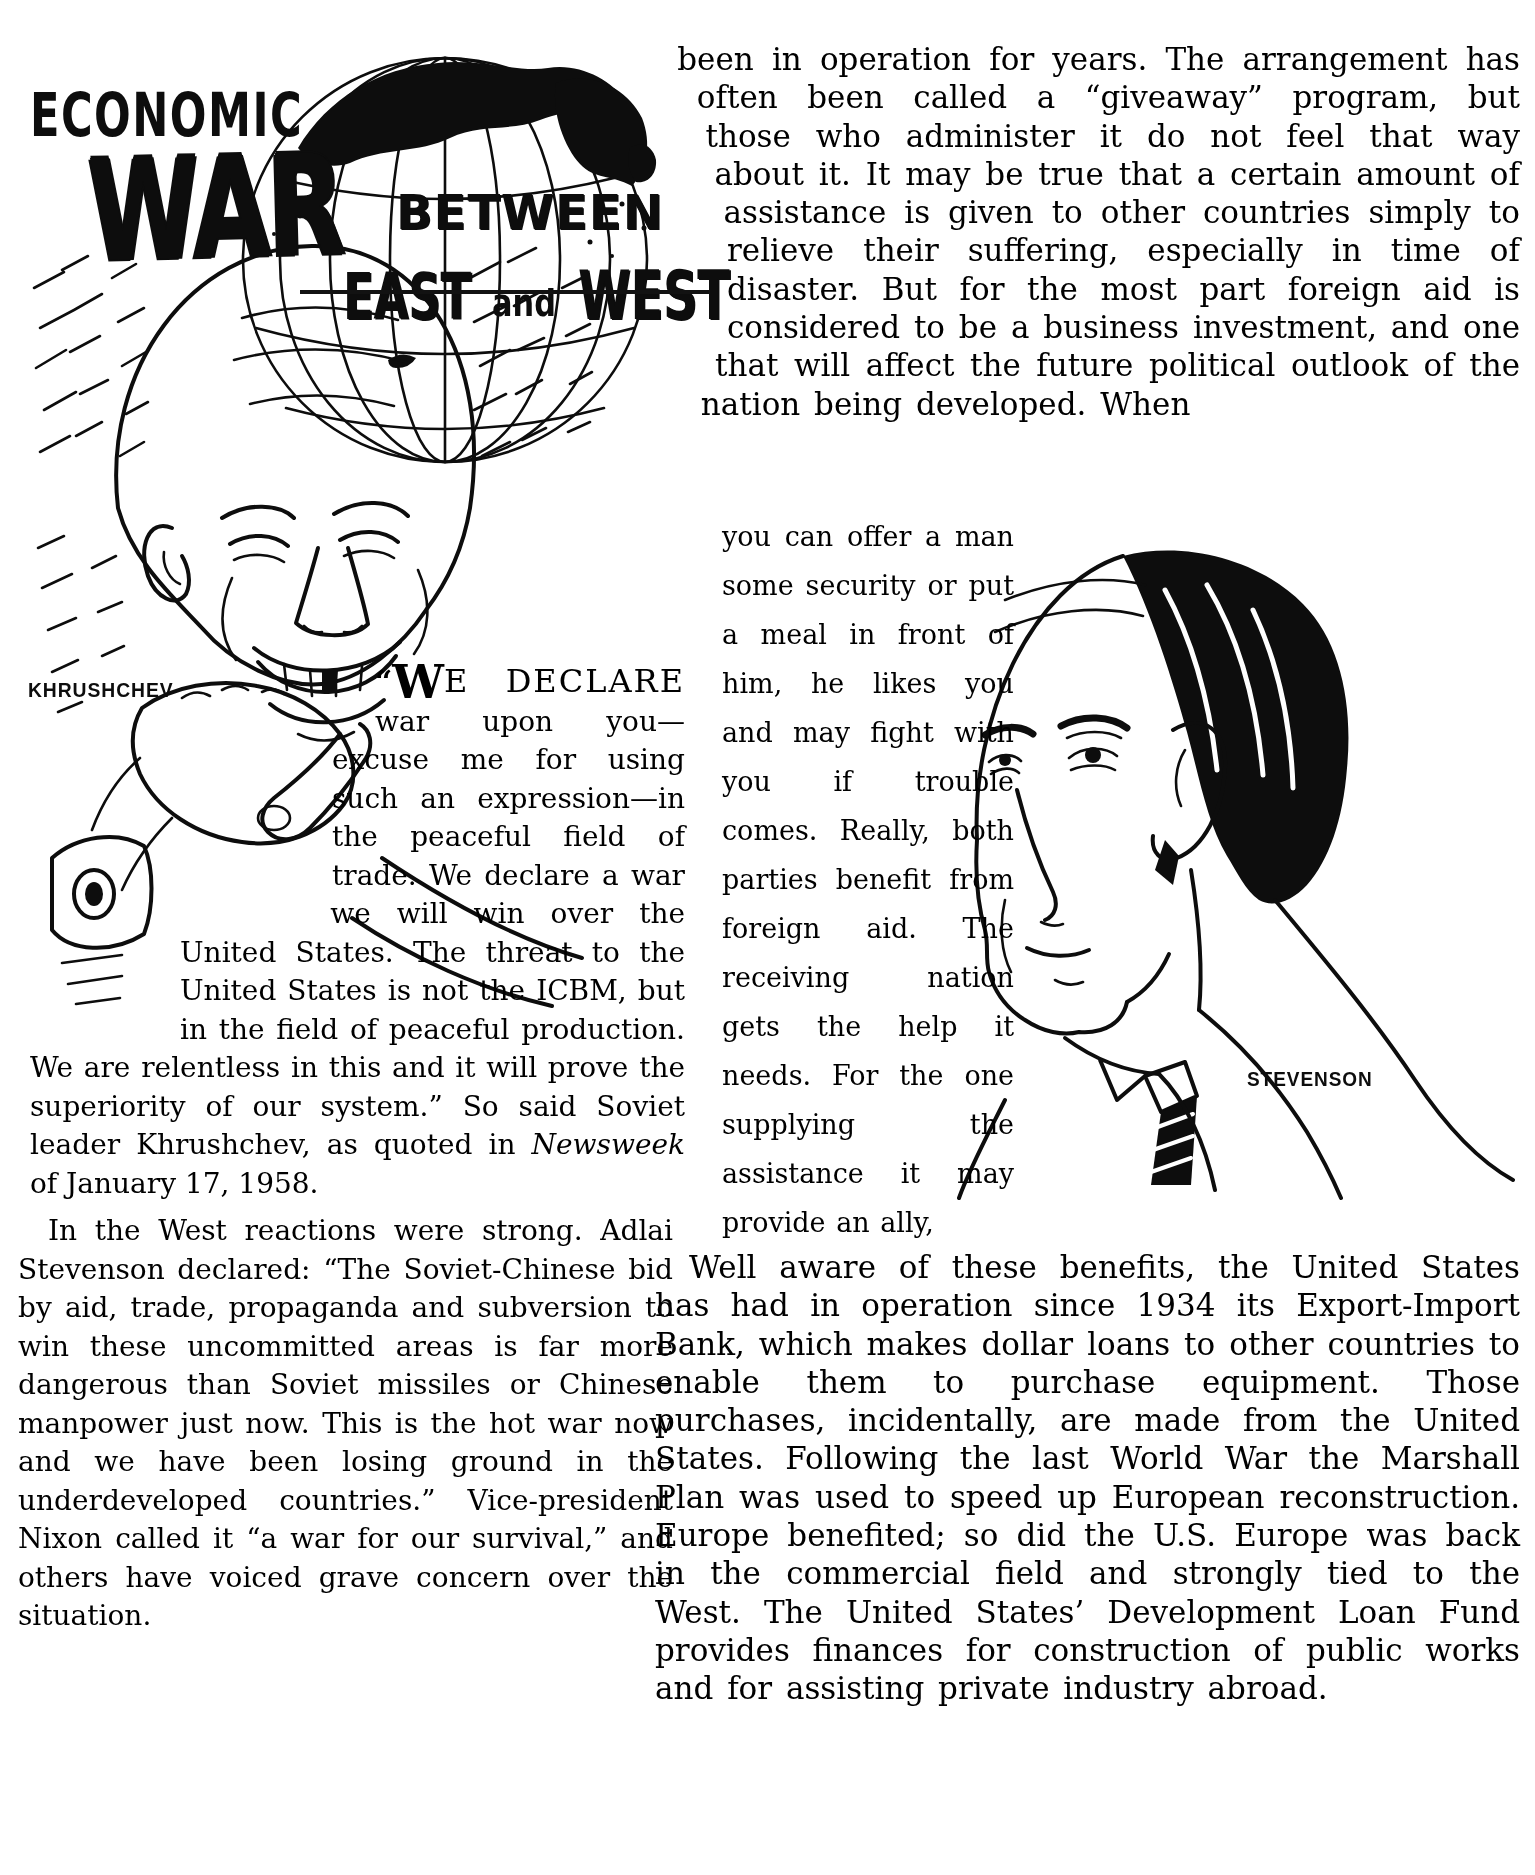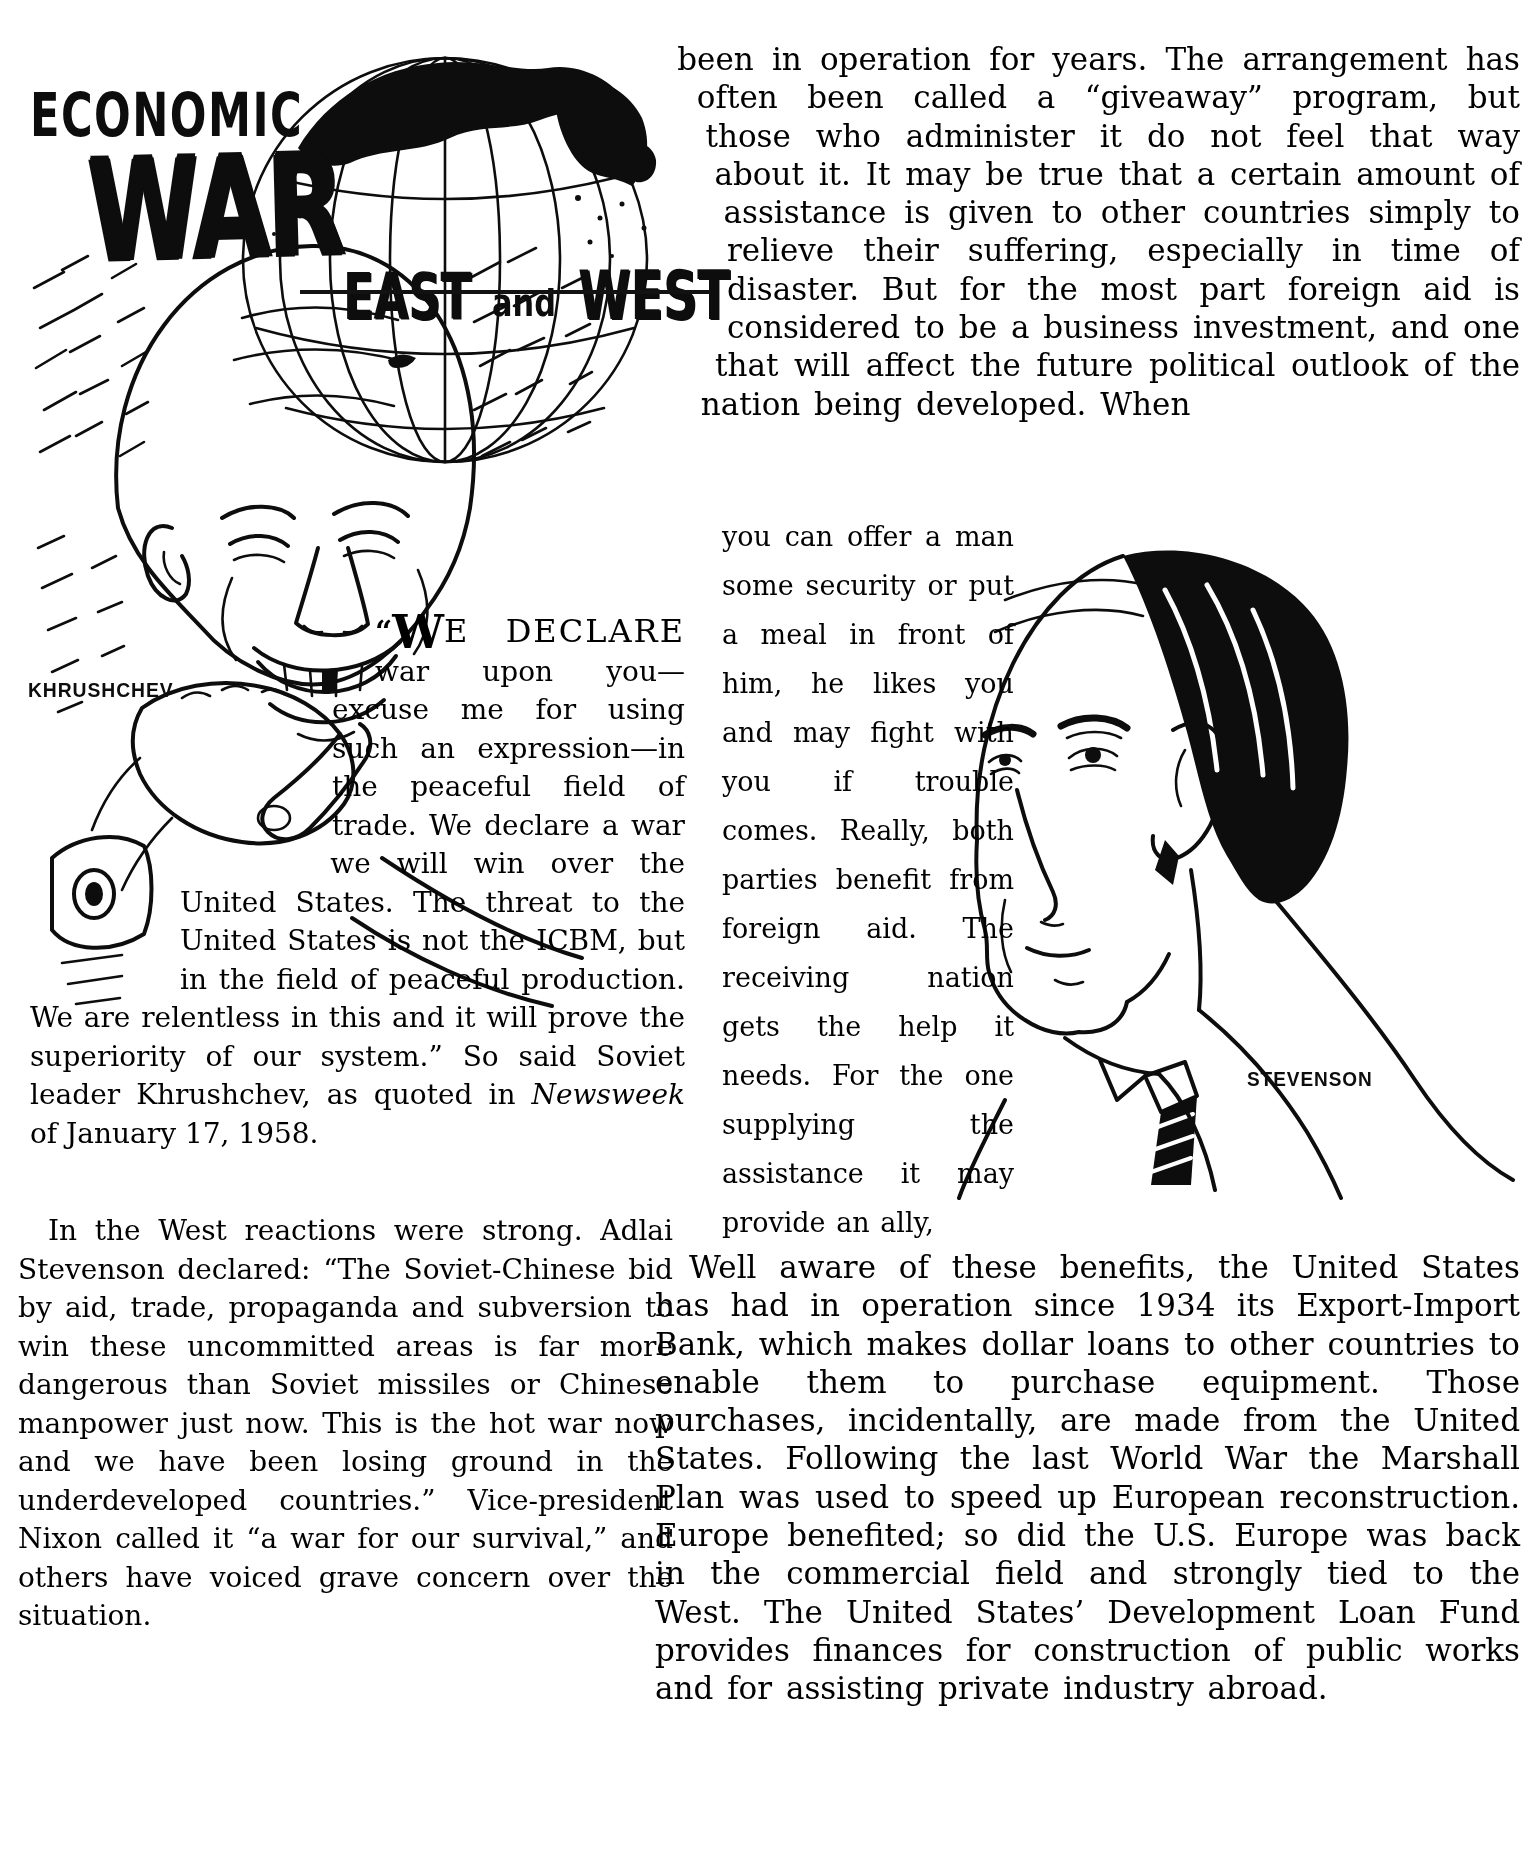--- a/index.html
+++ b/index.html
@@ -16,21 +16,21 @@
   .t-between{left:396px; top:184px; font-size:48px; letter-spacing:1px; text-shadow:1px 1px 0 #0d0d0d;}
   .t-east{left:343px; top:260px; font-size:64px; transform:scaleX(.70); text-shadow:2px 1px 0 #0d0d0d;}
   .t-and{left:492px; top:281px; font-size:38px; transform:scaleX(.80);}
   .t-west{left:578px; top:256px; font-size:68px; transform:scaleX(.70); text-shadow:2px 1px 0 #0d0d0d;}
   .rule{position:absolute; left:300px; top:290px; width:410px; height:4px; background:#121212;}
 
   
   .txt{position:absolute; text-align:justify; color:#000000;}
   .col-l{font-size:28px; line-height:38.5px;}
   .col-r{font-size:31px; line-height:38.3px; word-spacing:4px;}
-  #q-quote{left:30px; top:612px; width:655px;}
+  #q-quote{left:30px; top:662px; width:655px;}
   #p-west{left:18px; top:1212px; width:655px; text-indent:30px;}
   #h-foreign{left:30px; top:1690px; font-size:30px; font-weight:bold; font-style:italic; letter-spacing:1px;}
   #p-aid{left:30px; top:1738px; width:655px; text-indent:30px;}
   #p-operation{left:655px; top:40px; width:865px;}
   #p-offer-narrow{left:722px; top:512px; width:292px; font-size:27px; line-height:49px; word-spacing:2px;}
   #p-offer-tail{left:655px; top:1158px; width:865px;}
   #p-well{left:655px; top:1248px; width:865px; text-indent:34px;}
 
   .k-wrap{float:left; width:345px; height:350px; shape-margin:8px;
     shape-outside:polygon(0px 0px,340px 0px,340px 46px,294px 46px,294px 228px,142px 228px,142px 350px,0px 350px);}
@@ -156,20 +156,21 @@
     <path class="blk" d="M 306,572 L 342,556 L 336,645 L 296,645 Z"></path>
     <path class="wht" style="stroke-width:4" d="M 300,588 l 38,-14 M 298,610 l 40,-14 M 296,632 l 40,-14"></path>
 
     <path class="ln" d="M 420,360 C 470,420 520,480 560,540 C 590,585 622,620 658,640"></path>
     <path class="ln" d="M 344,470 C 384,502 422,544 452,592 C 470,622 480,644 486,658"></path>
     <path class="ln" d="M 304,534 C 330,560 350,602 360,650 M 150,560 C 130,600 114,630 104,658"></path>
   </svg>
 
   <div class="mast t-econ">ECONOMIC</div>
   <div class="mast t-war">WAR</div>
+  <div class="mast t-between">BETWEEN</div>
   <div class="mast t-east">EAST</div>
   <div class="mast t-and">and</div>
   <div class="mast t-west">WEST</div>
   <div class="rule"></div>
 
   <div class="figlabel" id="label-k">KHRUSHCHEV</div>
   <div class="figlabel" id="label-s">STEVENSON</div>
 
   <div class="txt col-l" id="q-quote">
     <span class="k-wrap"></span><span class="q-open">“</span><span class="q-W">W</span><span class="q-lead">E DECLARE</span><span> war upon you—excuse me for using such an expression—in the peaceful field of trade. We declare a war we will win over the United States. The threat to the United States is not the ICBM, but in the field of peaceful production. We are relentless in this and it will prove the superiority of our system.” So said Soviet leader Khrushchev, as quoted in </span><span class="ital">Newsweek</span><span> of January 17, 1958.</span>

